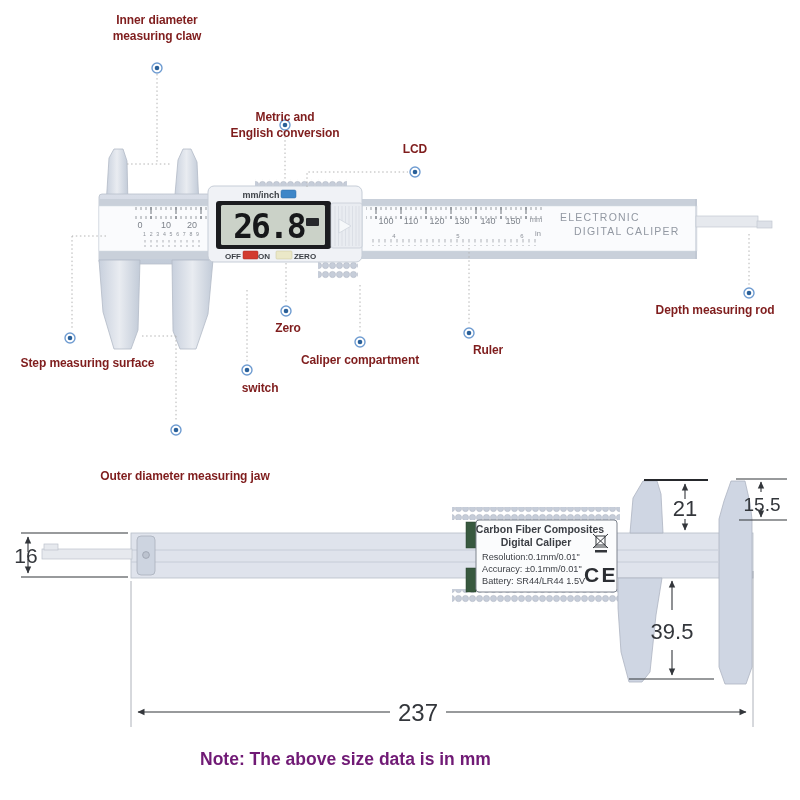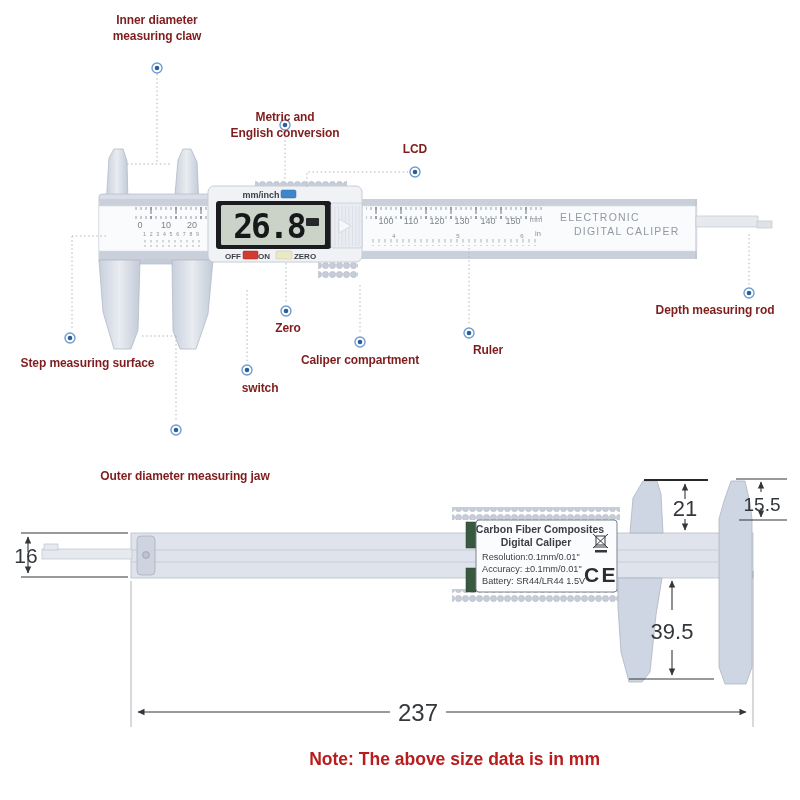--- a/index.html
+++ b/index.html
@@ -1,20 +1,20 @@
 <!DOCTYPE html>
 <html><head>
 <meta charset="utf-8">
 <style>
   html,body{margin:0;padding:0;background:#ffffff;}
   body{width:800px;height:800px;position:relative;font-family:"Liberation Sans",sans-serif;overflow:hidden;}
   .stage{position:absolute;left:0;top:0;width:800px;height:800px;}
   .callout{position:absolute;color:#7f1d1d;font-size:12px;font-weight:600;line-height:1.32;
            text-align:center;white-space:pre-line;letter-spacing:-0.1px;}
-  .note{position:absolute;color:#b91c1c;font-size:17.5px;font-weight:600;text-align:right;}
+  .note{position:absolute;color:#701a75;font-size:17.5px;font-weight:600;text-align:left;}
   svg text{font-family:"Liberation Sans",sans-serif;}
   .lcd-digits{font-family:"DejaVu Sans Mono",monospace;font-weight:bold;}
 </style>
 </head>
 <body>
 
 <svg class="stage" width="800" height="800" viewBox="0 0 800 800" xmlns="http://www.w3.org/2000/svg">
   <defs>
     <linearGradient id="gJaw" x1="0" y1="0" x2="1" y2="0">
       <stop offset="0" stop-color="#c8d0dd"></stop>

